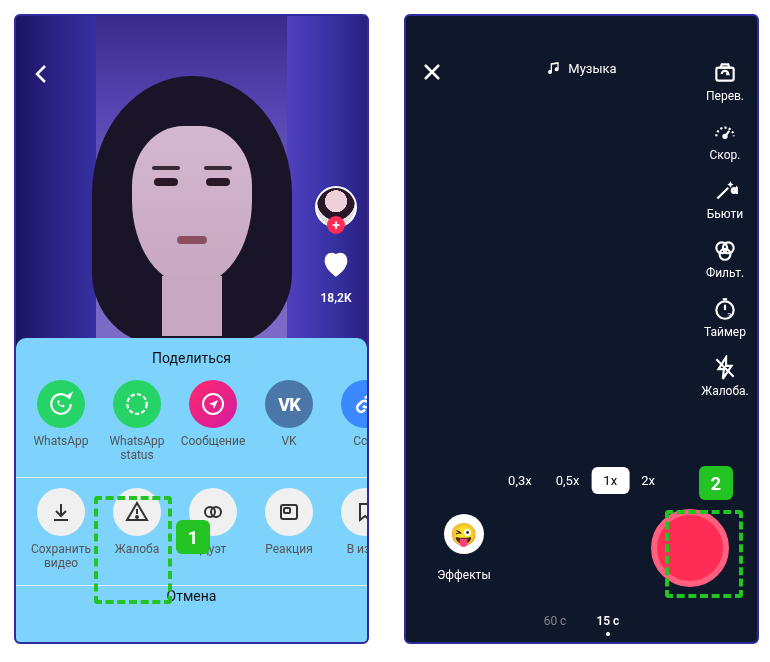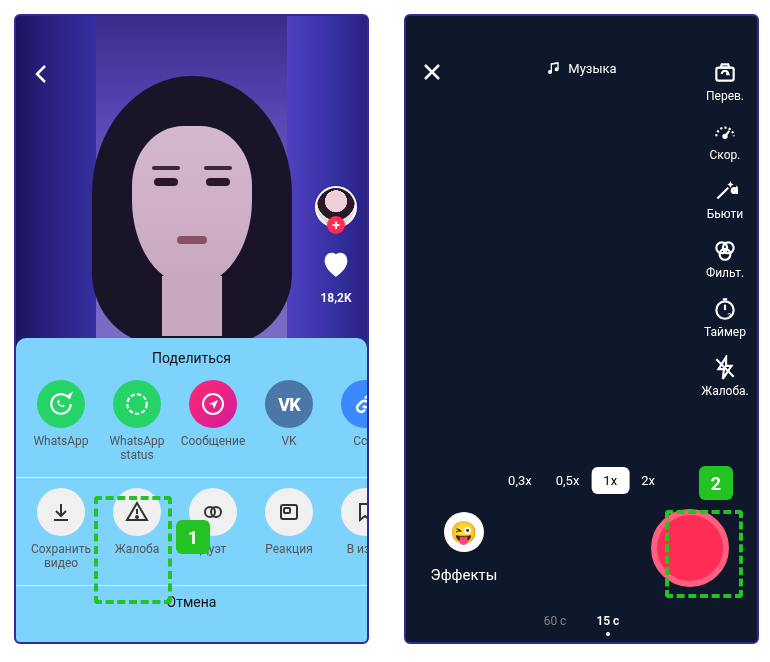--- a/index.html
+++ b/index.html
@@ -160,21 +160,21 @@
     min-height: 24px;
   }
   .divider {
     height: 1px;
     background: #eee;
     margin: 14px 0 10px 0;
   }
   .cancel-row {
     border-top: 1px solid #eee;
     text-align: center;
-    padding: 8px 0;
+    padding: 2px 0;
     font-size: 14px;
     color: #111;
   }
   .highlight-box {
     position: absolute;
     border: 4px dashed #22c322;
     border-radius: 4px;
     pointer-events: none;
   }
   .step-badge {
@@ -284,21 +284,21 @@
   }
   .upload-thumb::after {
     content: '';
     position: absolute;
     width: 0; height: 0;
     border-left: 8px solid transparent;
     border-right: 8px solid transparent;
     border-bottom: 10px solid #388e3c;
     bottom: 6px; left: 8px;
   }
-  .bottom-label { color: #fff; font-size: 15px; margin-top: 14px; }
+  .bottom-label { color: #fff; font-size: 12px; margin-top: 14px; }
 
   .dur-row {
     position: absolute;
     bottom: 14px;
     left: 0; right: 0;
     display: flex;
     justify-content: center;
     gap: 30px;
     font-size: 12px;
   }

